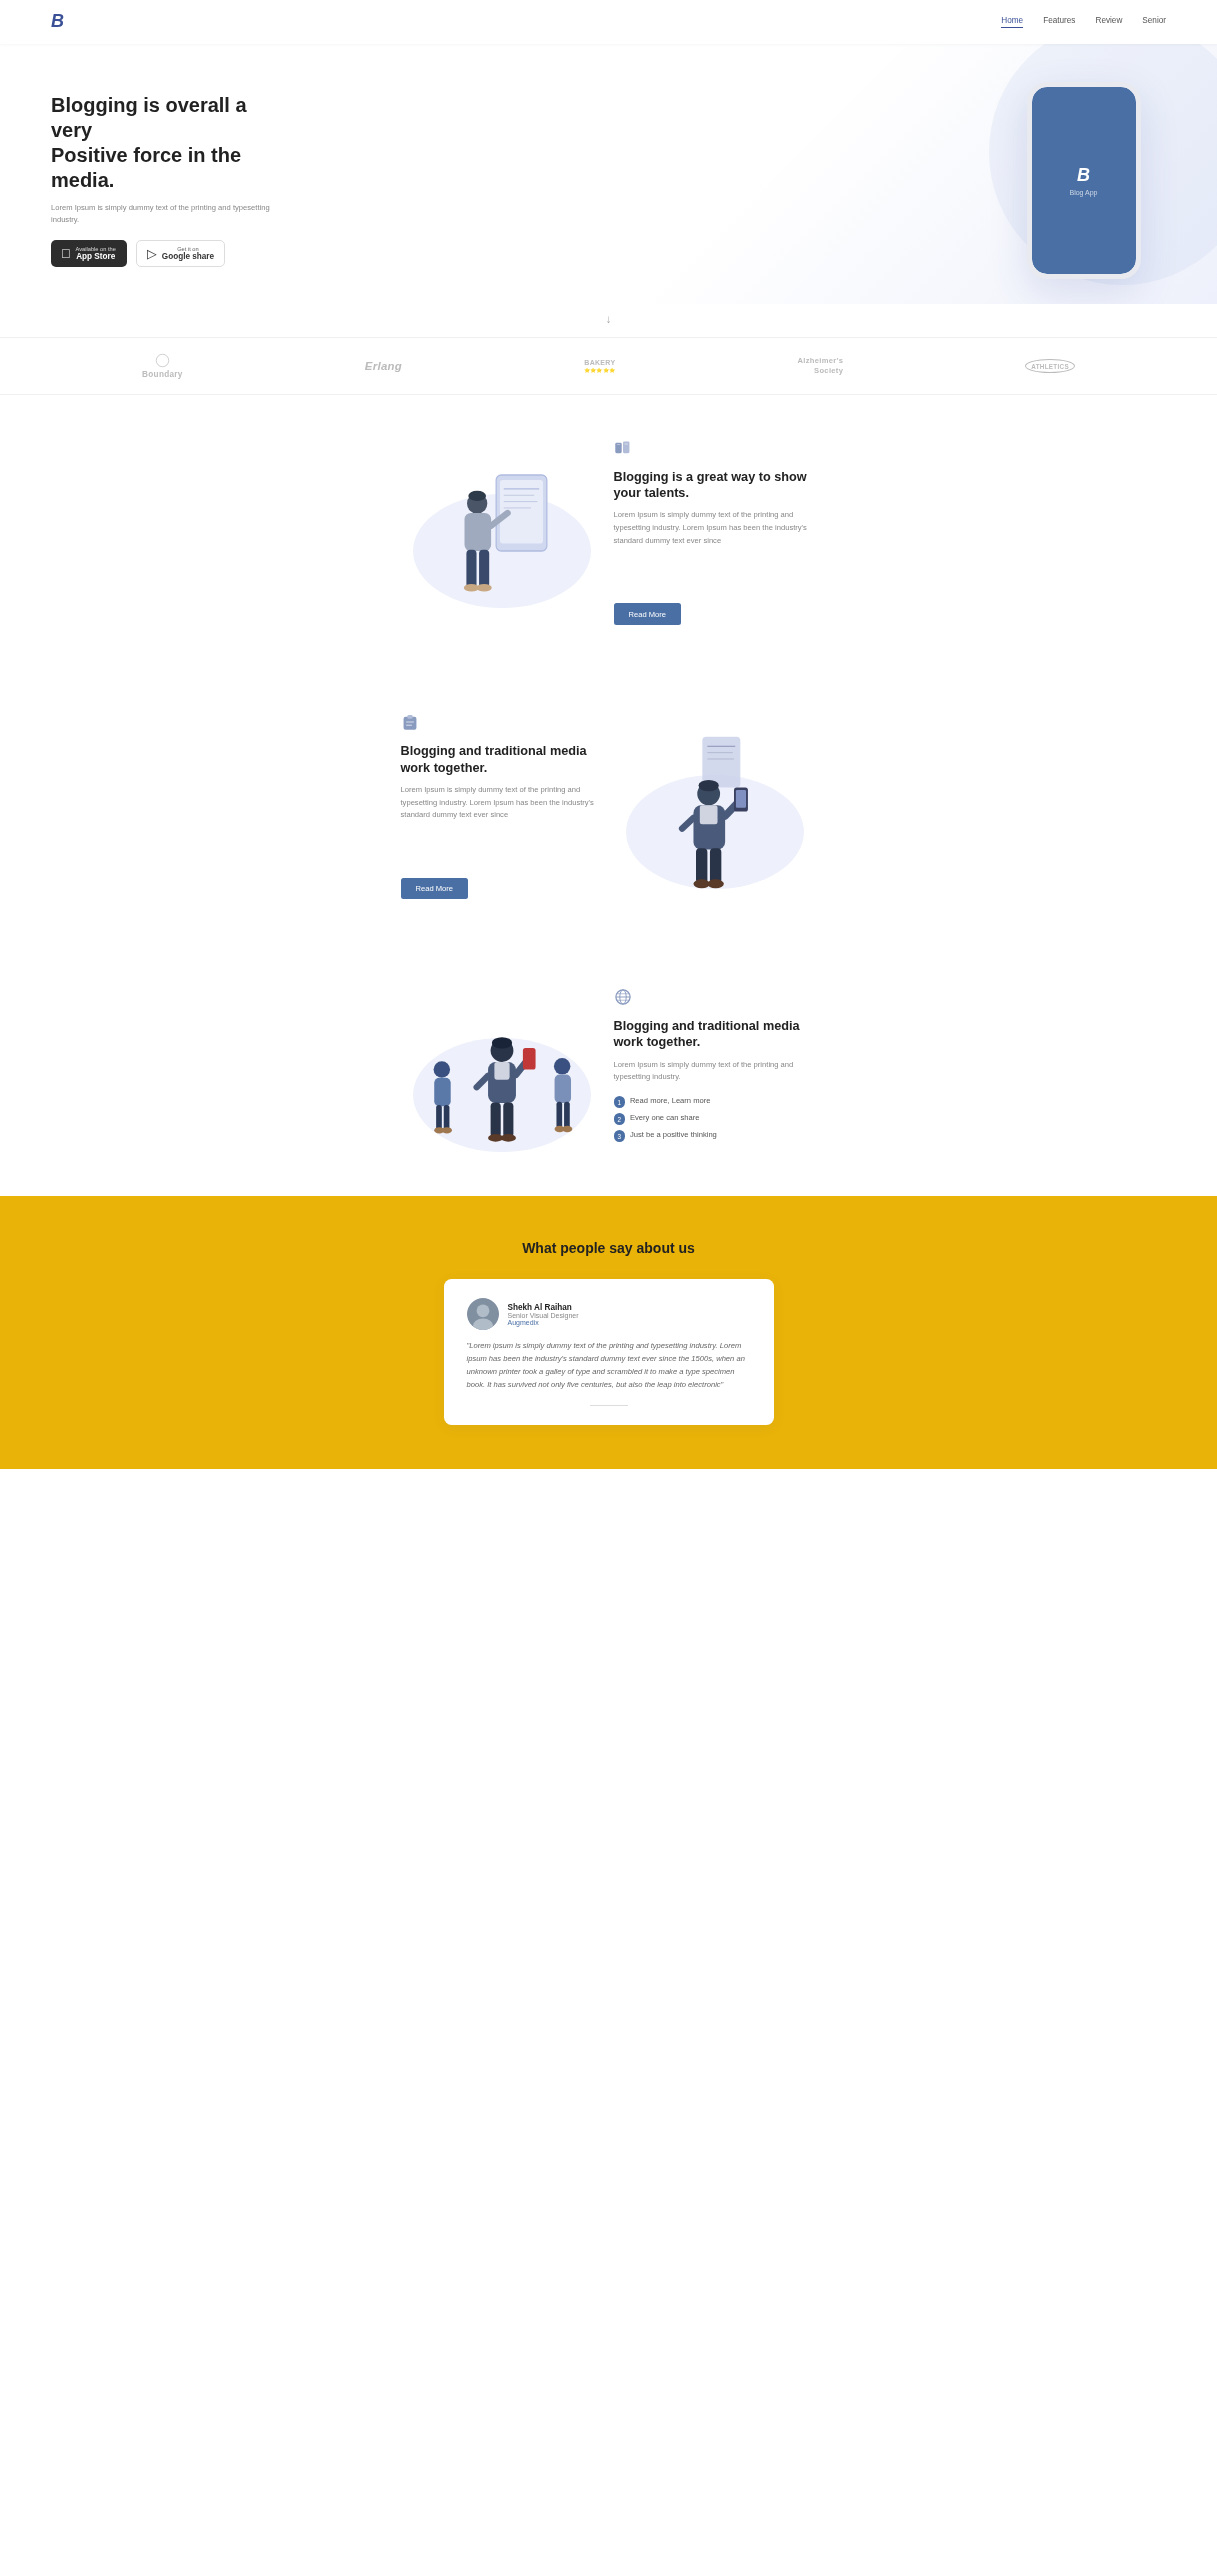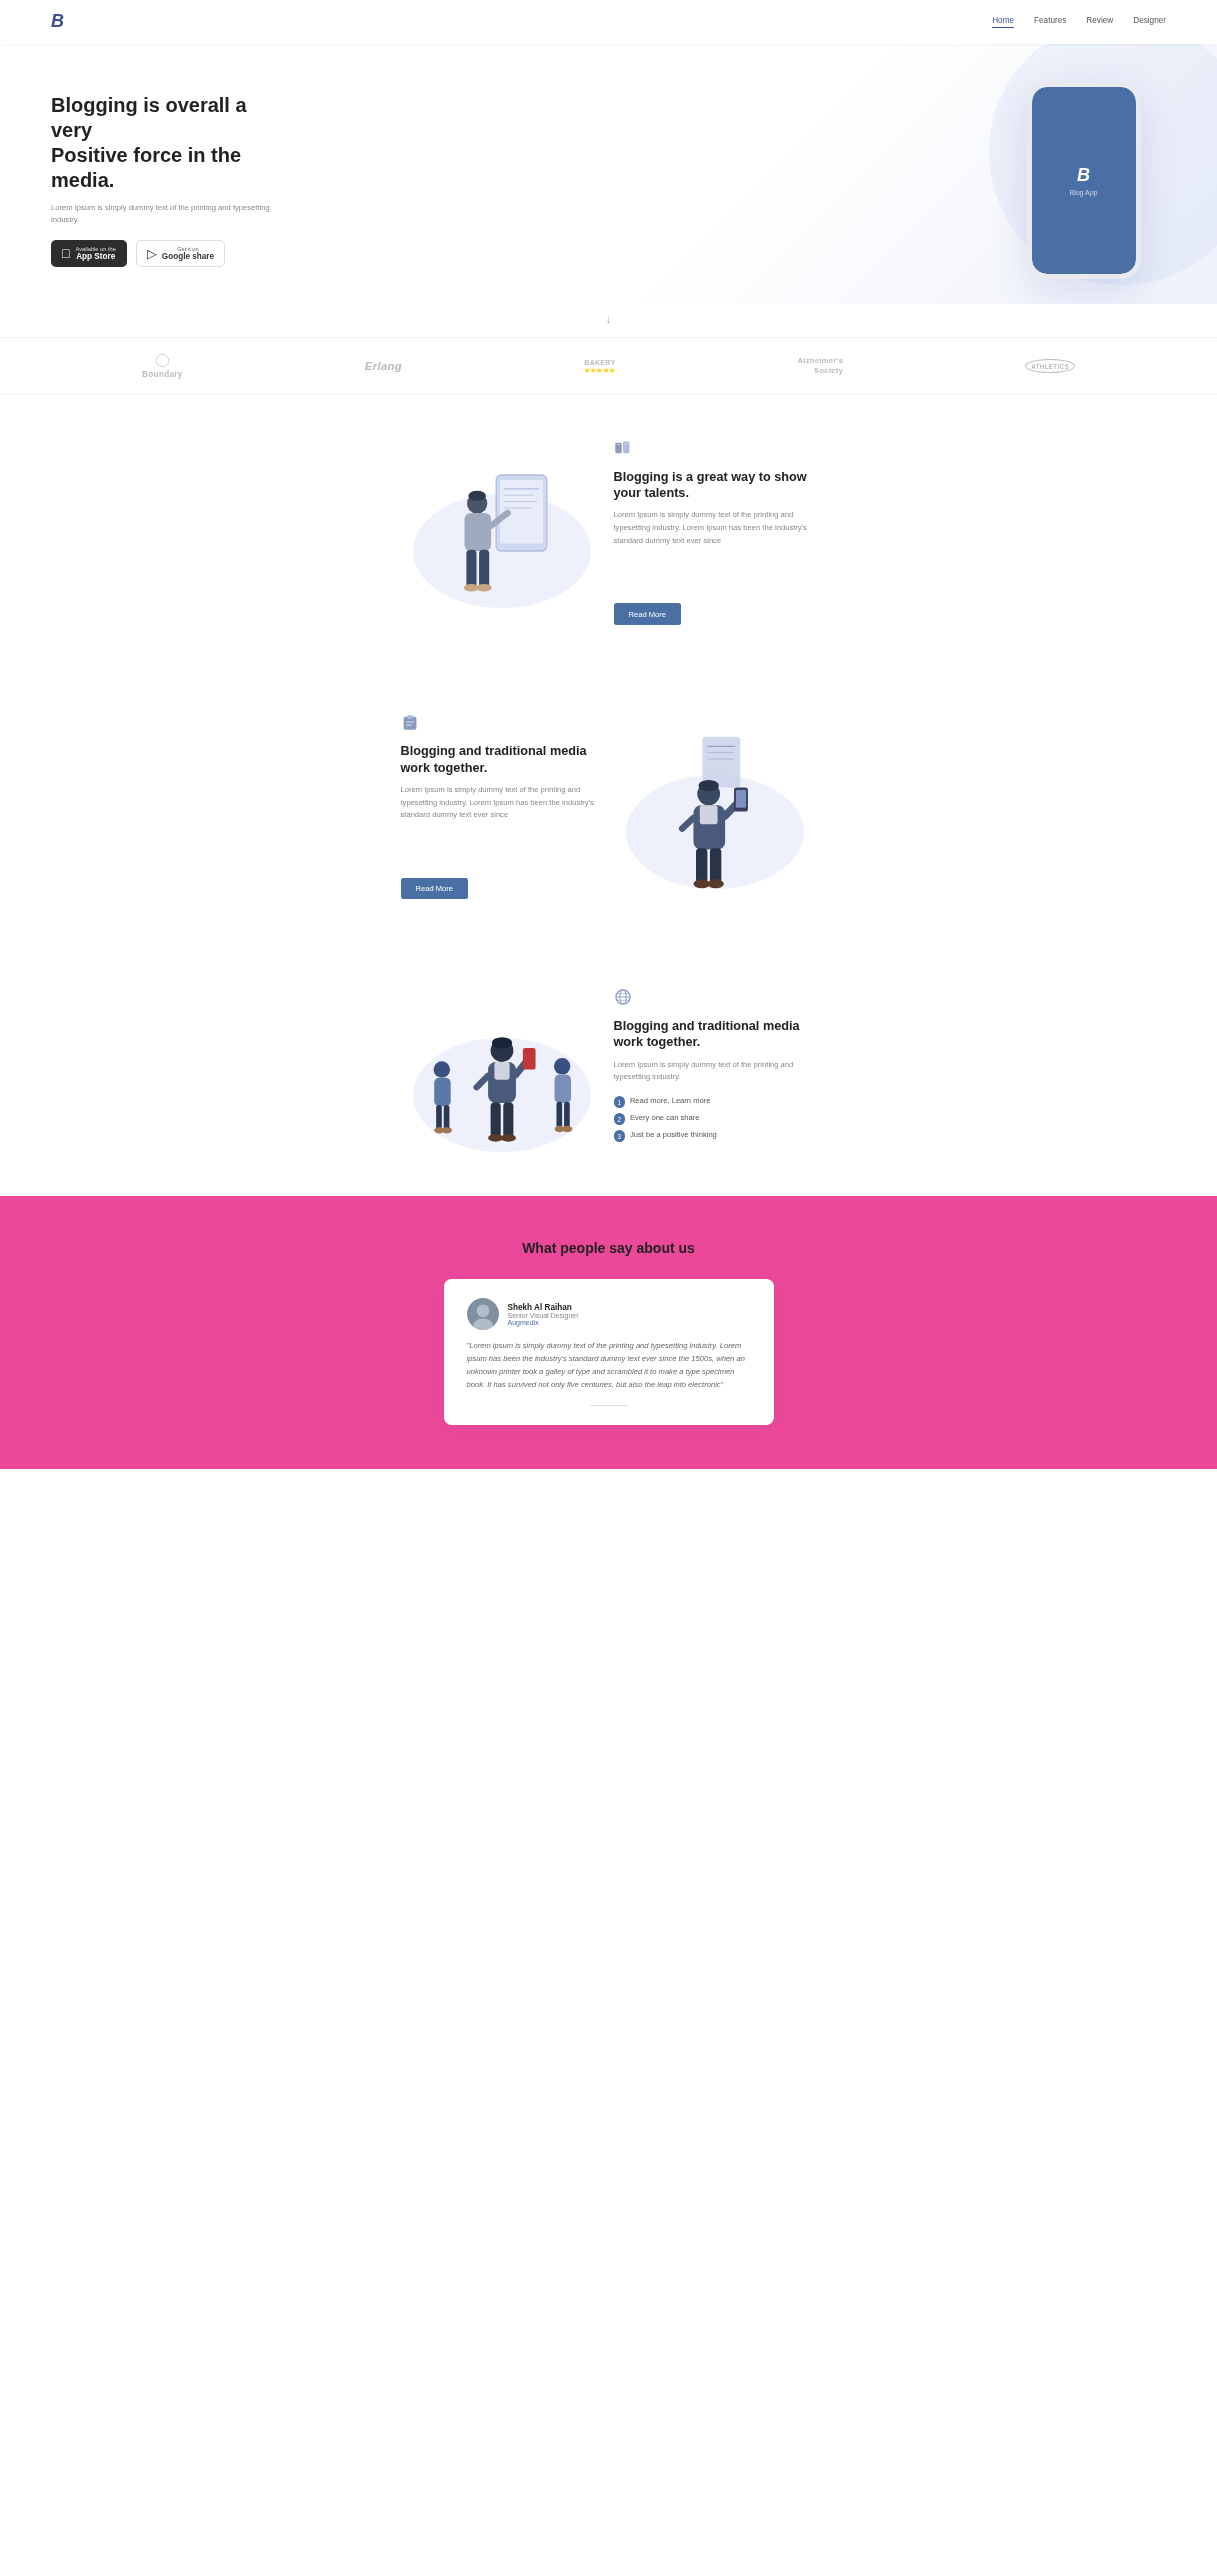--- a/index.html
+++ b/index.html
@@ -111,21 +111,21 @@
       font-size: 7.6px; color: #555; margin-bottom: 5px;
     }
     .feature-list li .num {
       width: 11.4px; height: 11.4px; background: #4a6fa5; color: #fff;
       border-radius: 50%; font-size: 6.3px; display: flex; align-items: center; justify-content: center;
       flex-shrink: 0; margin-top: 0.6px;
     }
 
     
     .testimonials-section {
-      background: #ec4899; padding: 44px 51px;
+      background: #eab308; padding: 44px 51px;
     }
     .testimonials-section h2 { text-align: center; font-size: 14px; font-weight: 700; color: #222; margin-bottom: 23px; }
     .testimonial-card {
       background: #fff; border-radius: 7.6px; padding: 19px 23px;
       max-width: 330px; margin: 0 auto;
       box-shadow: 0 2.5px 12.7px rgba(60,80,160,0.07);
     }
     .testimonial-header { display: flex; align-items: center; gap: 9px; margin-bottom: 10px; }
     .avatar {
       width: 32px; height: 32px; border-radius: 50%;
@@ -141,21 +141,21 @@
   </style>
 </head>
 <body>
 
 <nav>
   <span class="nav-logo">B</span>
   <div class="nav-links">
     <a href="#" class="active">Home</a>
     <a href="#">Features</a>
     <a href="#">Review</a>
-    <a href="#">Designer</a>
+    <a href="#">Senior</a>
   </div>
 </nav>
 
 <section class="hero">
   <div class="hero-bg-circle"></div>
   <div class="hero-text">
     <h1>
       <span>Blogging is overall a very</span><br>
       <span>Positive force in the media.</span>
     </h1>

